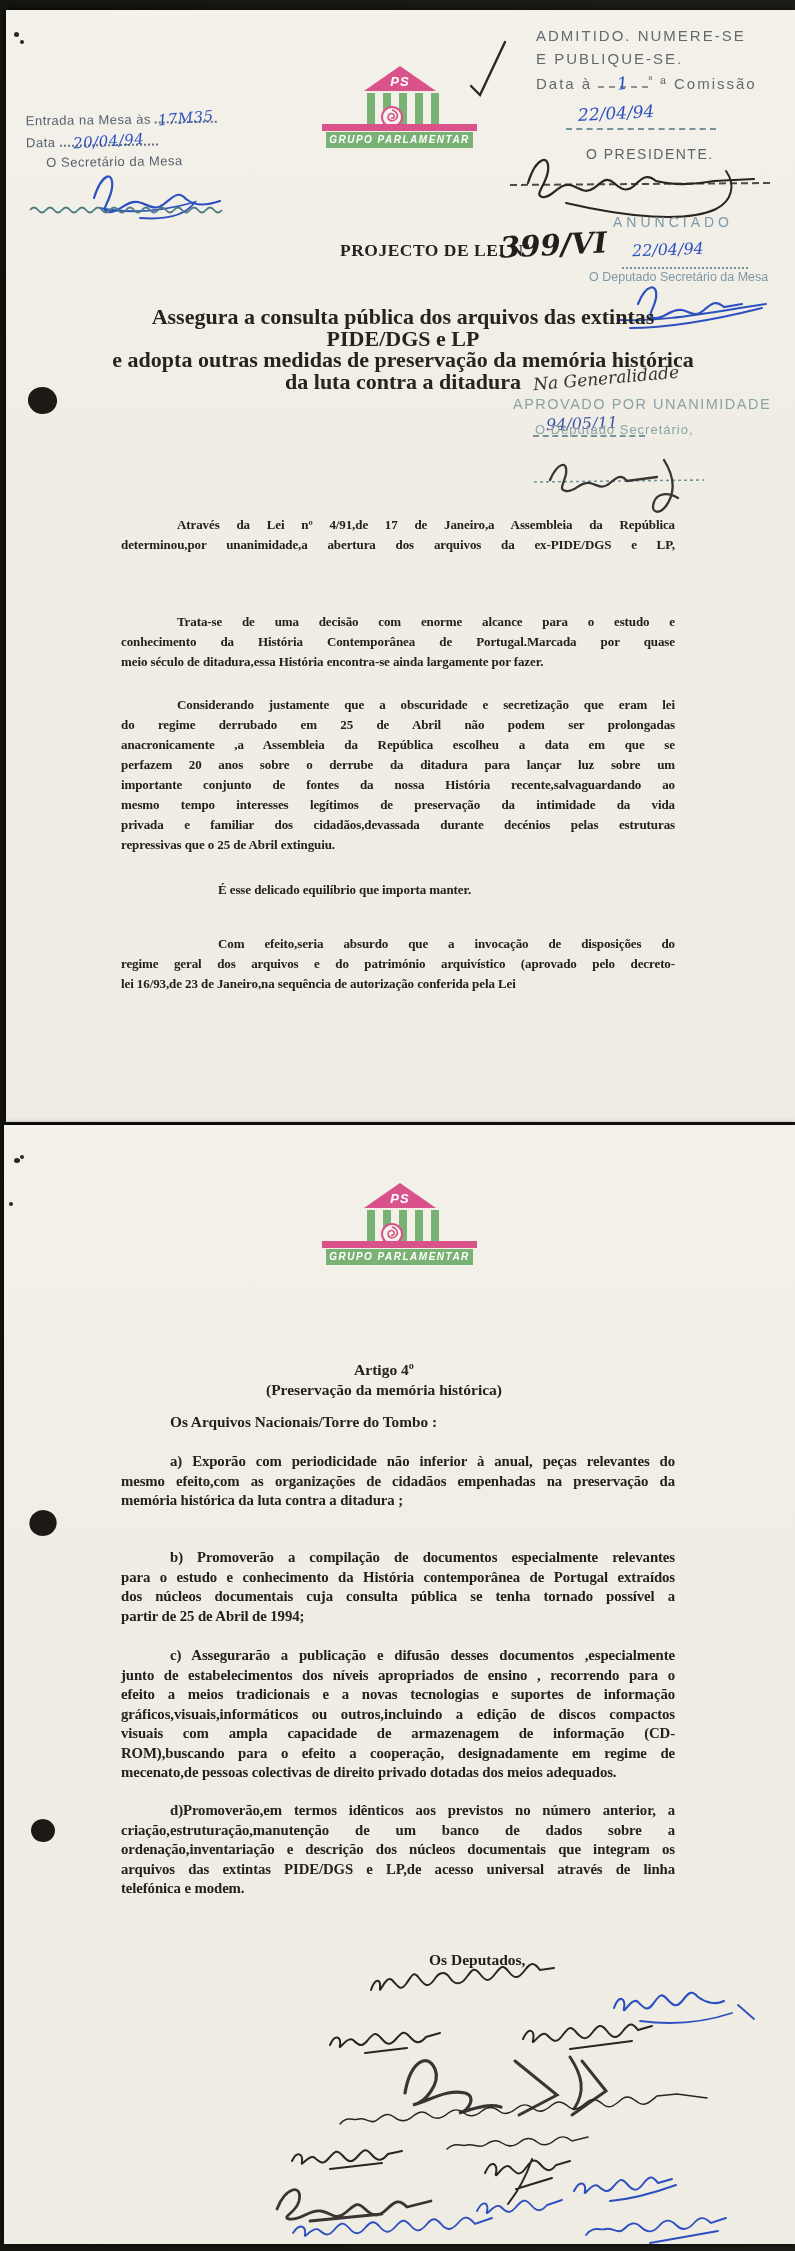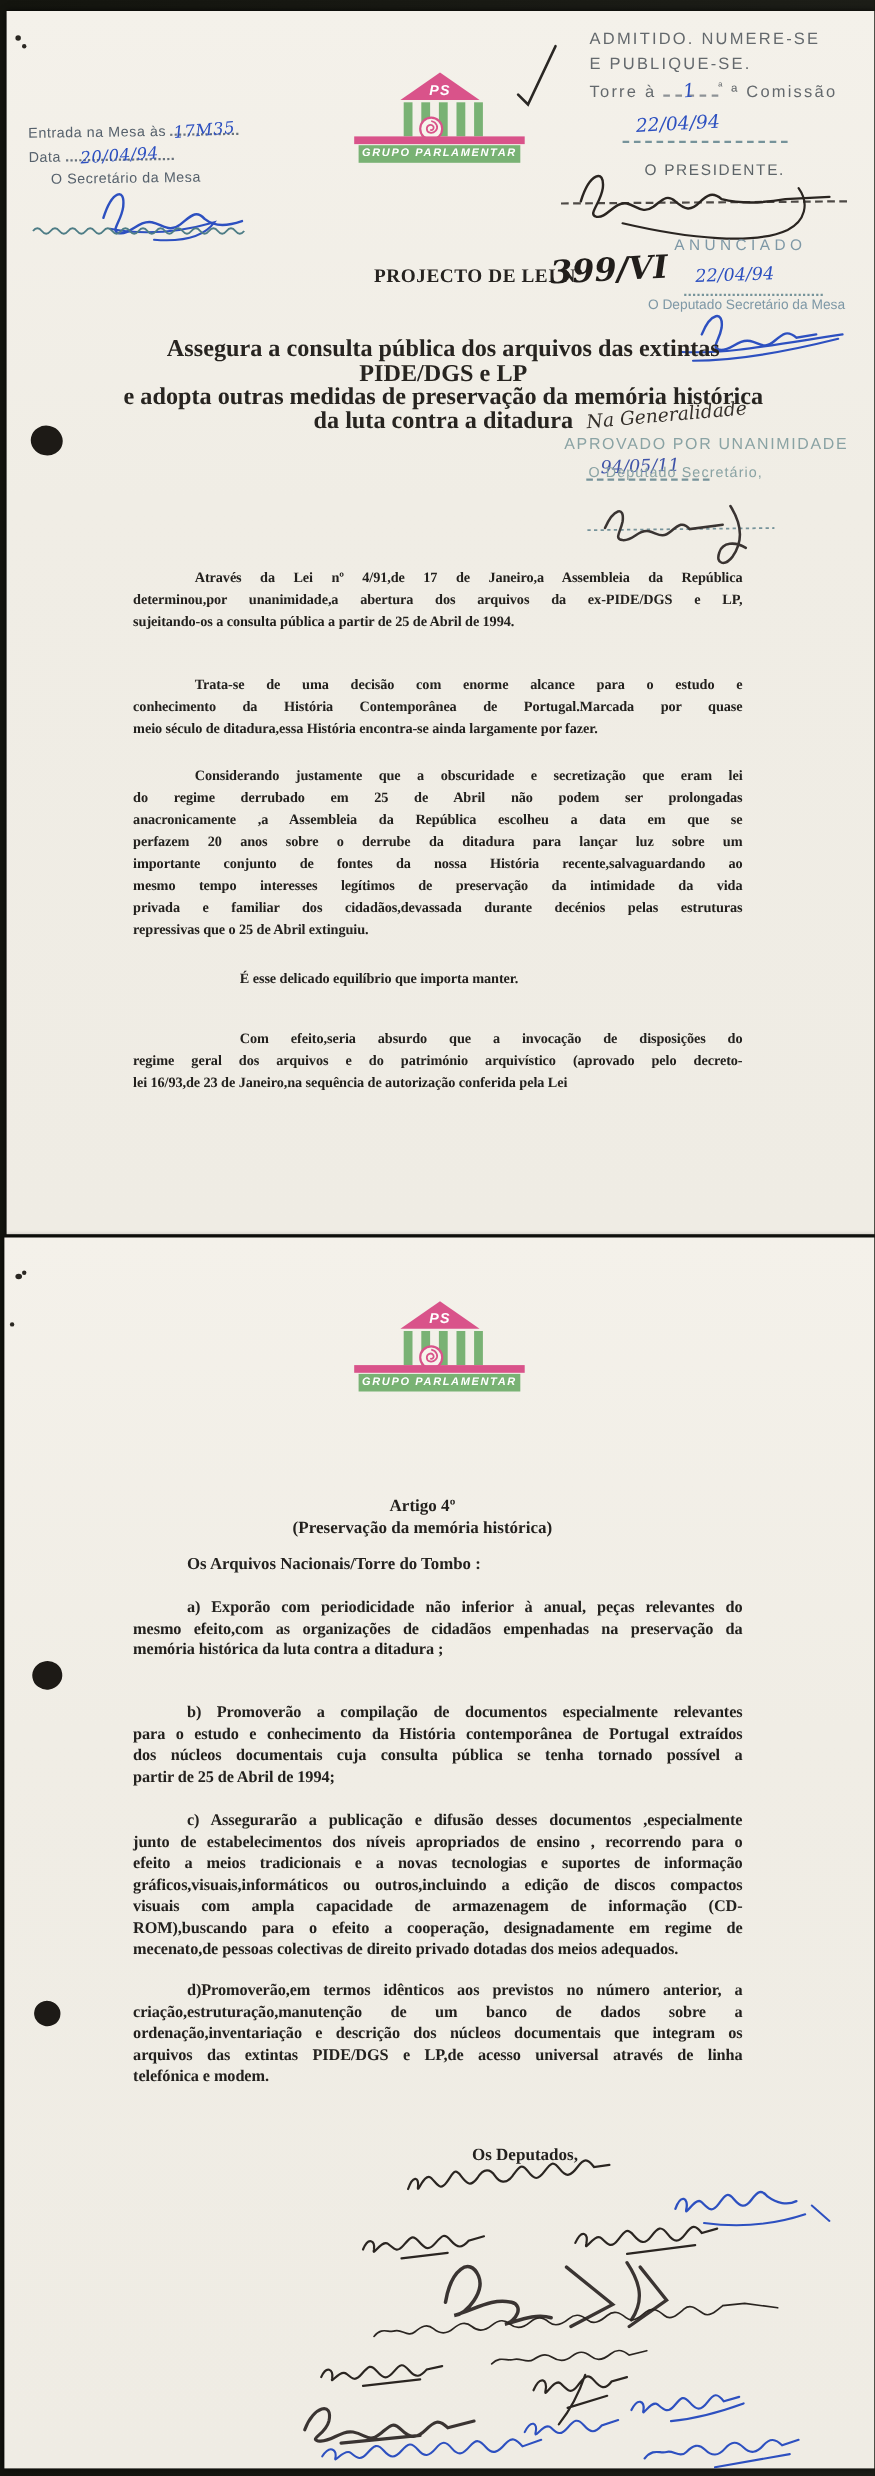--- a/index.html
+++ b/index.html
@@ -94,21 +94,21 @@
         <path fill="none" stroke="#d9538a" stroke-width="1.6" d="M13,6 c5,1 7,6 4,9 c-3,3 -8,2 -8,-2 c0,-3 4,-5 6,-2 c1,2 -1,4 -3,3"></path>
       </svg>
       <div class="pinkbar"></div>
       <div class="greenbar">GRUPO PARLAMENTAR</div>
     </div>
 
     <div class="abs stamp admit" style="left:530px;top:17px;">
       <div class="row">ADMITIDO. NUMERE-SE</div>
       <div class="row">E PUBLIQUE-SE.</div>
       <div class="row">
-        <span>Torre à</span>
+        <span>Data à</span>
         <span class="blank-dash" style="width:50px;"><span class="blue-hand" style="font-size:17px;display:inline-block;transform:rotate(-6deg);">1</span></span><span class="sup">ª</span>
         <span>ª Comissão</span>
       </div>
     </div>
 
     <svg class="abs" style="left:462px;top:30px;" width="40" height="58" viewBox="0 0 40 58">
       <path fill="none" stroke="#2a2724" stroke-width="2.4" stroke-linecap="round" d="M3,46 L12,55 L37,2"></path>
     </svg>
 
     <div class="abs blue-hand" style="left:572px;top:93px;font-size:17px;transform:rotate(-3deg);">22/04/94</div>
@@ -149,21 +149,20 @@
       <path fill="none" stroke="#76939a" stroke-width="1.6" stroke-dasharray="3 3" d="M0,36 L170,34"></path>
       <path fill="none" stroke-width="2.3" stroke-linecap="round" d="M16,34 c8,-18 18,-20 16,-6 c-2,10 -8,16 0,17 c10,1 14,-10 24,-8 c8,2 12,7 20,0 c7,-6 11,-9 17,-2 l30,-4" stroke="#3a3432"></path>
       <path fill="none" stroke-width="2.3" stroke-linecap="round" d="M130,14 c10,16 12,32 2,46 c-7,9 -16,7 -12,-4 c3,-9 14,-10 24,-4" stroke="#3a3432"></path>
     </svg>
 
     <div class="abs hole" style="left:23px;top:377px;width:27px;height:27px;transform:rotate(12deg) scaleX(1.08);"></div>
 
     <div class="abs para" style="left:115px;top:505px;">
       <div class="jl ind">Através  da  Lei  nº  4/91,de  17  de  Janeiro,a  Assembleia  da  República</div>
       <div class="jl">determinou,por unanimidade,a abertura dos arquivos da ex-PIDE/DGS e LP,</div>
-      <div class="jl-end">sujeitando-os a consulta pública a partir de 25 de Abril de 1994.</div>
     </div>
     <div class="abs para" style="left:115px;top:602px;">
       <div class="jl ind">Trata-se de  uma decisão  com  enorme alcance para o estudo e</div>
       <div class="jl">conhecimento da História Contemporânea de Portugal.Marcada por  quase</div>
       <div class="jl-end">meio século  de ditadura,essa História encontra-se ainda largamente por fazer.</div>
     </div>
     <div class="abs para" style="left:115px;top:685px;">
       <div class="jl ind">Considerando justamente que a  obscuridade e secretização que eram lei</div>
       <div class="jl">do regime derrubado em 25 de  Abril não podem ser  prolongadas</div>
       <div class="jl">anacronicamente ,a Assembleia da República  escolheu a data em que se</div>

